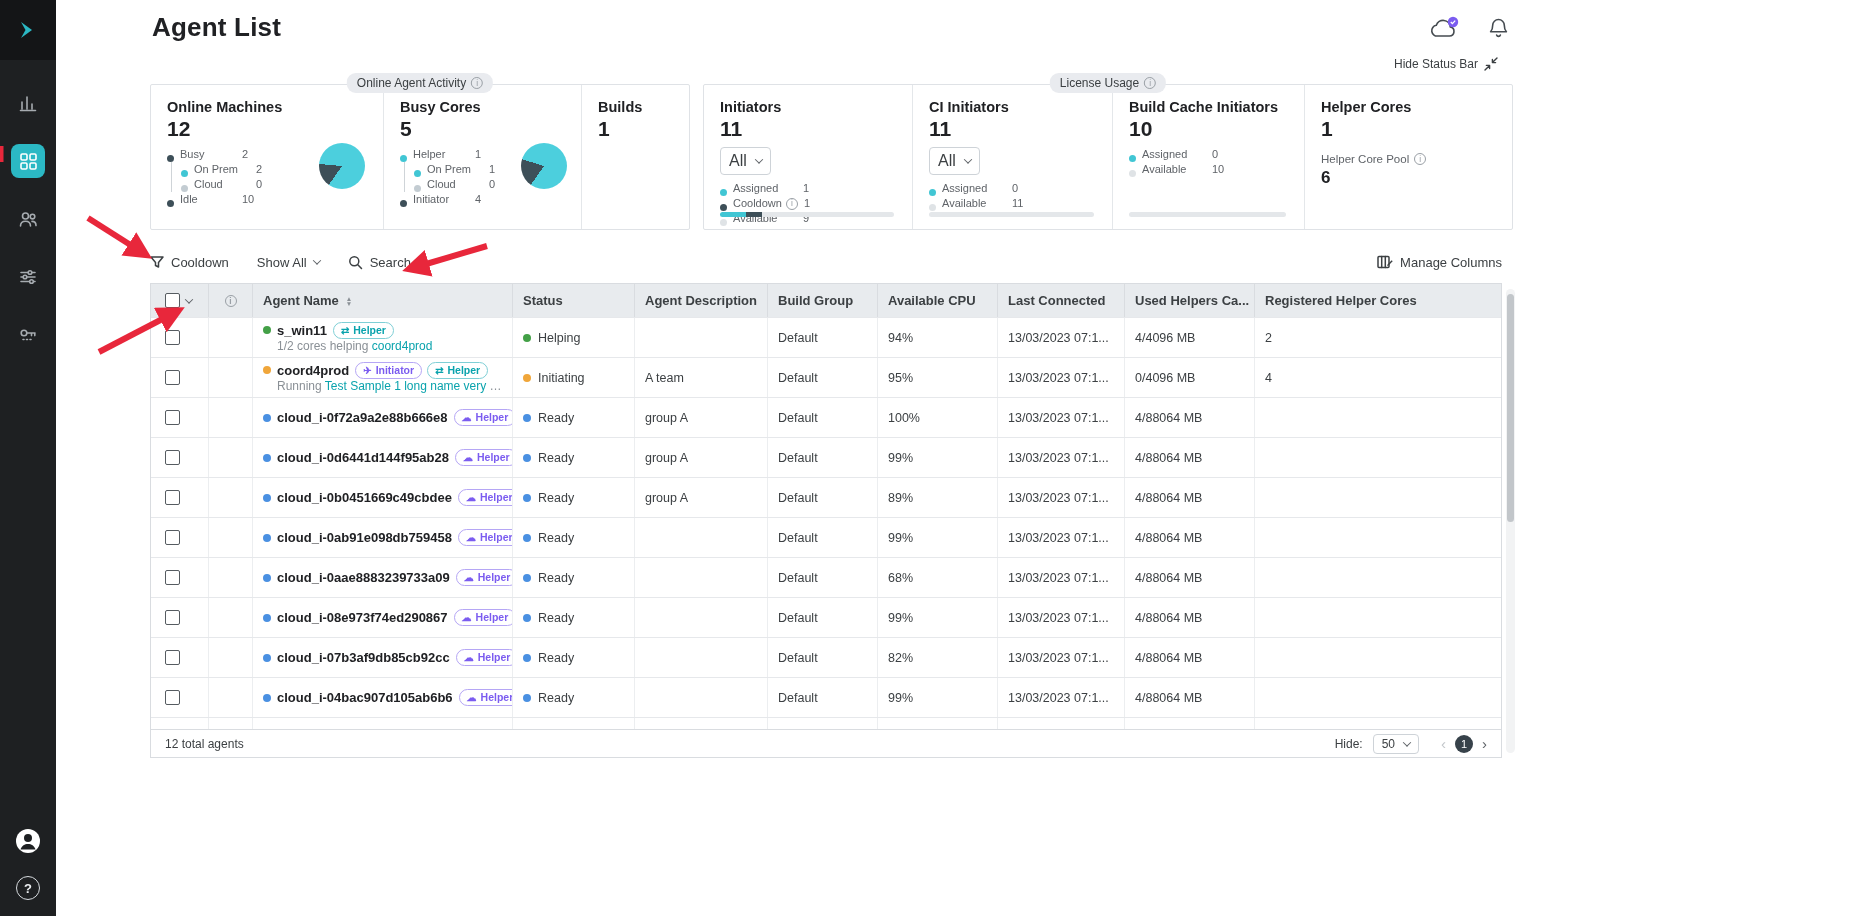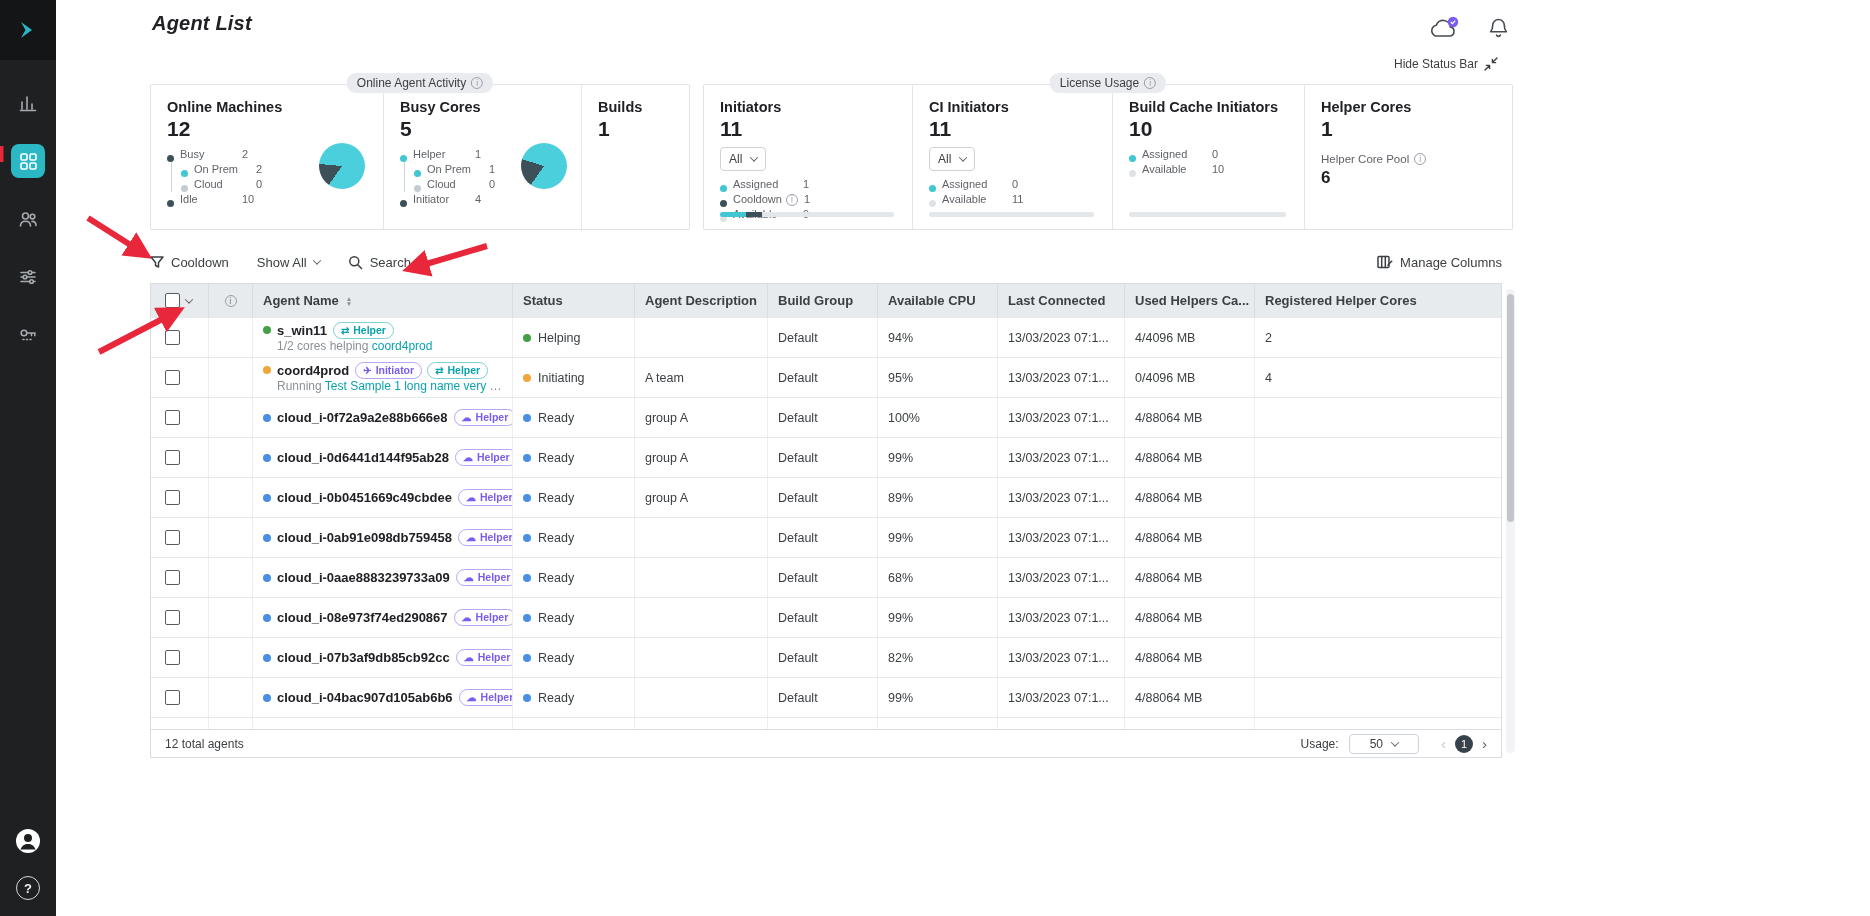--- a/index.html
+++ b/index.html
@@ -13,21 +13,21 @@
   .logo { width: 56px; height: 60px; display: flex; align-items: center; justify-content: center; background: #141517; cursor: pointer; }
   .nav { display: flex; flex-direction: column; gap: 24px; margin-top: 26px; align-items: center; }
   .nav-ic { width: 34px; height: 34px; display: flex; align-items: center; justify-content: center; border-radius: 8px; cursor: pointer; }
   .nav-ic.active { background: #2bb8c4; }
   .nav-ic svg { stroke: #a6abb0; fill: none; stroke-width: 1.6; stroke-linecap: round; stroke-linejoin: round; }
   .nav-ic.active svg { stroke: #fff; }
   .side-bottom { margin-top: auto; margin-bottom: 16px; display: flex; flex-direction: column; gap: 18px; align-items: center; }
   .help-circle { width: 24px; height: 24px; border: 1.5px solid #d7dbdf; border-radius: 50%; color: #eceff1; display: flex; align-items: center; justify-content: center; font-size: 13px; font-weight: 700; cursor: pointer; }
   
   .main { position: absolute; left: 56px; top: 0; width: 1814px; height: 916px; }
-  .page-title { position: absolute; left: 96px; top: 12px; font-size: 20px; font-weight: 700; letter-spacing: .2px; font-style: italic; }
+  .page-title { position: absolute; left: 96px; top: 12px; font-size: 26px; font-weight: 700; letter-spacing: .2px; }
   .top-ic { position: absolute; cursor: pointer; }
   .hide-bar { position: absolute; top: 57px; left: 1338px; font-size: 12px; color: #3c4043; display: flex; gap: 6px; align-items: center; cursor: pointer; }
   
   .panel { position: absolute; top: 84px; height: 146px; border: 1px solid #dfe2e6; border-radius: 2px; background: #fff; display: flex; }
   .panel-a { left: 94px; width: 540px; }
   .panel-b { left: 647px; width: 810px; }
   .panel-chip { position: absolute; top: -12px; left: 50%; transform: translateX(-50%); background: #e9ebef; border-radius: 9px; padding: 3px 10px; font-size: 12px; color: #3c4043; display: flex; align-items: center; gap: 5px; white-space: nowrap; z-index: 2; }
   .pcol { padding: 14px 14px 10px 16px; position: relative; flex-shrink: 0; }
   .pcol + .pcol { border-left: 1px solid #e4e7ea; }
   .pcol-title { font-size: 14.5px; font-weight: 700; white-space: nowrap; }
@@ -37,21 +37,21 @@
   .ll { display: flex; align-items: center; gap: 4px; min-width: 56px; white-space: nowrap; }
   .lic .ll { min-width: 64px; }
   .tree { margin-left: 4px; padding-left: 9px; border-left: 1px solid #cfd4d8; }
   .dot { width: 7px; height: 7px; border-radius: 50%; flex-shrink: 0; }
   .dot-dark { background: #3d4f58; } .dot-teal { background: #41c6d4; }
   .dot-gray { background: #c3ccd2; } .dot-light { background: #dfe3e6; }
   .pie { position: absolute; border-radius: 50%; width: 46px; height: 46px; top: 58px; }
   .pie-machines { right: 18px; background: conic-gradient(from 215deg, #3d4f58 0 60deg, #4ccfdd 60deg 360deg); }
   .pie-cores { right: 14px; background: conic-gradient(from 215deg, #3d4f58 0 72deg, #4ccfdd 72deg 360deg); }
   .lic-head { display: flex; justify-content: space-between; align-items: flex-start; flex-direction: column; }
-  .sel { border: 1px solid #ced3d8; border-radius: 4px; padding: 4px 8px; font-size: 12px; color: #3c4043; display: flex; align-items: center; gap: 9px; background: #fff; cursor: pointer; margin-top: 6px; }
+  .sel { border: 1px solid #ced3d8; border-radius: 4px; padding: 4px 8px; font-size: 16px; color: #3c4043; display: flex; align-items: center; gap: 9px; background: #fff; cursor: pointer; margin-top: 6px; }
   .chev { width: 6px; height: 6px; border-right: 1.5px solid #5f6368; border-bottom: 1.5px solid #5f6368; transform: rotate(45deg) translate(-1px,-1px); }
   .bar { position: absolute; bottom: 12px; left: 16px; right: 18px; height: 5px; border-radius: 3px; background: #e4e7ea; }
   .bar-initiators { background: linear-gradient(to right, #41c6d4 0 15%, #3d4f58 15% 24%, #e4e7ea 24% 100%); }
   .pool-label { margin-top: 12px; font-size: 11.5px; color: #5f6368; display: flex; align-items: center; gap: 5px; }
   .pool-value { font-size: 17px; font-weight: 700; margin-top: 3px; }
   .info-ic { display: inline-flex; width: 12px; height: 12px; border: 1px solid #9aa0a6; border-radius: 50%; color: #9aa0a6; font-size: 8.5px; align-items: center; justify-content: center; flex-shrink: 0; cursor: pointer; }
   
   .toolbar { position: absolute; left: 94px; top: 247px; width: 1352px; height: 30px; display: flex; align-items: center; gap: 28px; font-size: 13px; color: #3c4043; }
   .tb-item { display: flex; align-items: center; gap: 7px; cursor: pointer; }
   .tb-item svg { stroke: #3c4043; fill: none; stroke-width: 1.5; stroke-linecap: round; stroke-linejoin: round; }
@@ -83,21 +83,21 @@
   .badge { display: inline-flex; align-items: center; gap: 4px; border-radius: 9px; font-size: 10.5px; font-weight: 700; padding: 1px 7px; border: 1px solid; line-height: 13px; white-space: nowrap; }
   .badge .bg { font-size: 10px; }
   .badge-sync  { color: #0aa3ad; border-color: #7fcfd6; }
   .badge-cloud { color: #7b5cf0; border-color: #b5a6f5; }
   .badge-init  { color: #7b5cf0; border-color: #b5a6f5; }
   .sub { font-size: 12px; color: #8a9096; margin-left: 14px; overflow: hidden; text-overflow: ellipsis; max-width: 225px; }
   .sub .lk { color: #0aa3ad; }
   .sdot { width: 8px; height: 8px; border-radius: 50%; flex-shrink: 0; }
   .tfoot { display: flex; align-items: center; height: 28px; border-top: 1px solid #d9dce0; padding: 0 14px; font-size: 12px; color: #3c4043; }
   .tfoot-right { margin-left: auto; display: flex; align-items: center; gap: 10px; }
-  .pagesel { border: 1px solid #ced3d8; border-radius: 4px; padding: 2px 20px; display: flex; gap: 9px; align-items: center; font-size: 12px; cursor: pointer; }
+  .pagesel { border: 1px solid #ced3d8; border-radius: 4px; padding: 2px 8px; display: flex; gap: 9px; align-items: center; font-size: 12px; cursor: pointer; }
   .pg { display: flex; align-items: center; gap: 9px; margin-left: 12px; font-size: 15px; }
   .pg-prev { color: #c2c6ca; cursor: pointer; } .pg-next { color: #5f6368; cursor: pointer; }
   .pgnum { width: 18px; height: 18px; border-radius: 50%; background: #37424a; color: #fff; font-size: 11px; display: flex; align-items: center; justify-content: center; cursor: pointer; }
   .vscroll { position: absolute; left: 1450px; top: 289px; width: 9px; height: 464px; background: #f2f3f4; border-radius: 5px; }
   .vthumb { position: absolute; left: 1px; top: 5px; width: 7px; height: 228px; background: #c2c6ca; border-radius: 4px; cursor: pointer; }
   .annot { position: absolute; left: 0; top: 0; pointer-events: none; z-index: 50; }
 </style>
 </head>
 <body>
 
@@ -705,21 +705,21 @@
           <div class="td w-group"></div>
           <div class="td w-cpu"></div>
           <div class="td w-last"></div>
           <div class="td w-used"></div>
           <div class="td w-cores"></div>
       </div>
     </div>
     <div class="tfoot">
       <span>12 total agents</span>
       <div class="tfoot-right">
-        <span>Usage:</span>
+        <span>Hide:</span>
         <div class="pagesel">
           <span>50</span>
           <span class="chev"></span>
         </div>
         <div class="pg">
           <span class="pg-prev">‹</span>
           <span class="pgnum">1</span>
           <span class="pg-next">›</span>
         </div>
       </div>

